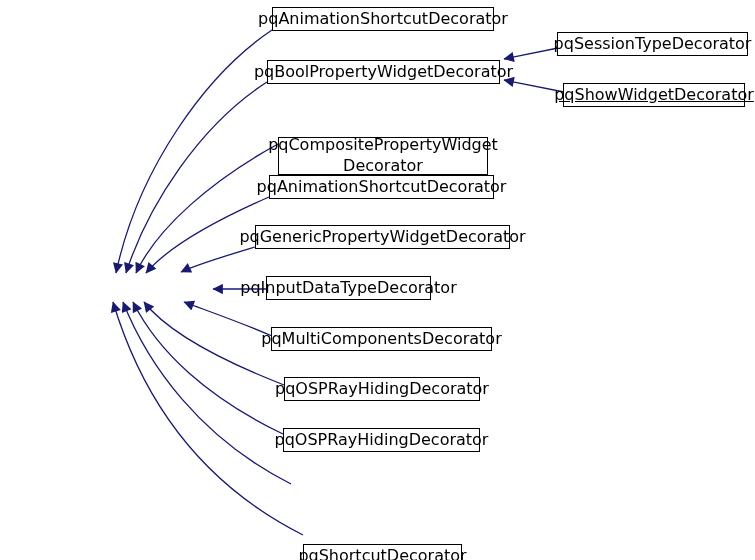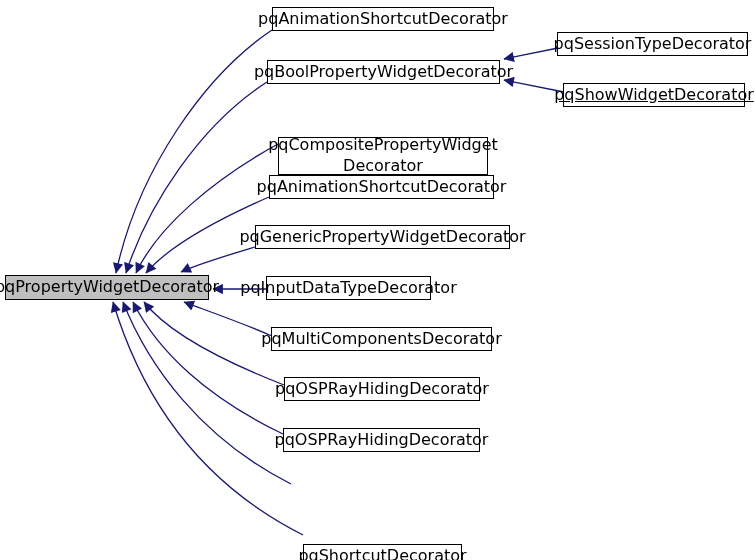--- a/index.html
+++ b/index.html
@@ -69,21 +69,20 @@
     <path class="edge" d="M 283 289 L 213 289" marker-end="url(#arrow)"></path>
     <path class="edge" d="M 272 336 C 240 322, 205 310, 184 302" marker-end="url(#arrow)"></path>
     <path class="edge" d="M 284 385 C 215 358, 166 330, 144 302" marker-end="url(#arrow)"></path>
     <path class="edge" d="M 283 434 C 208 398, 158 352, 133 302" marker-end="url(#arrow)"></path>
     <path class="edge" d="M 291 484 C 200 438, 148 365, 123 302" marker-end="url(#arrow)"></path>
     <path class="edge" d="M 303 535 C 190 478, 138 385, 113 302" marker-end="url(#arrow)"></path>
     <path class="edge" d="M 558 48 L 504 59" marker-end="url(#arrow)"></path>
     <path class="edge" d="M 564 92 L 504 80" marker-end="url(#arrow)"></path>
   </svg>
 
-  <div class="node main" style="left:5px;top:275px;width:204px;height:25px;">pqPropertyWidgetDecorator</div>
 
   <div class="node" style="left:272px;top:7px;width:222px;height:24px;">pqAnimationShortcutDecorator</div>
 
   <div class="node" style="left:267px;top:60px;width:233px;height:24px;">pqBoolPropertyWidgetDecorator</div>
 
   <div class="node" style="left:278px;top:108px;width:210px;height:38px;margin-top:29px;">pqCompositePropertyWidget
 Decorator</div>
 
   <div class="node" style="left:269px;top:175px;width:225px;height:24px;">pqAnimationShortcutDecorator</div>
 

